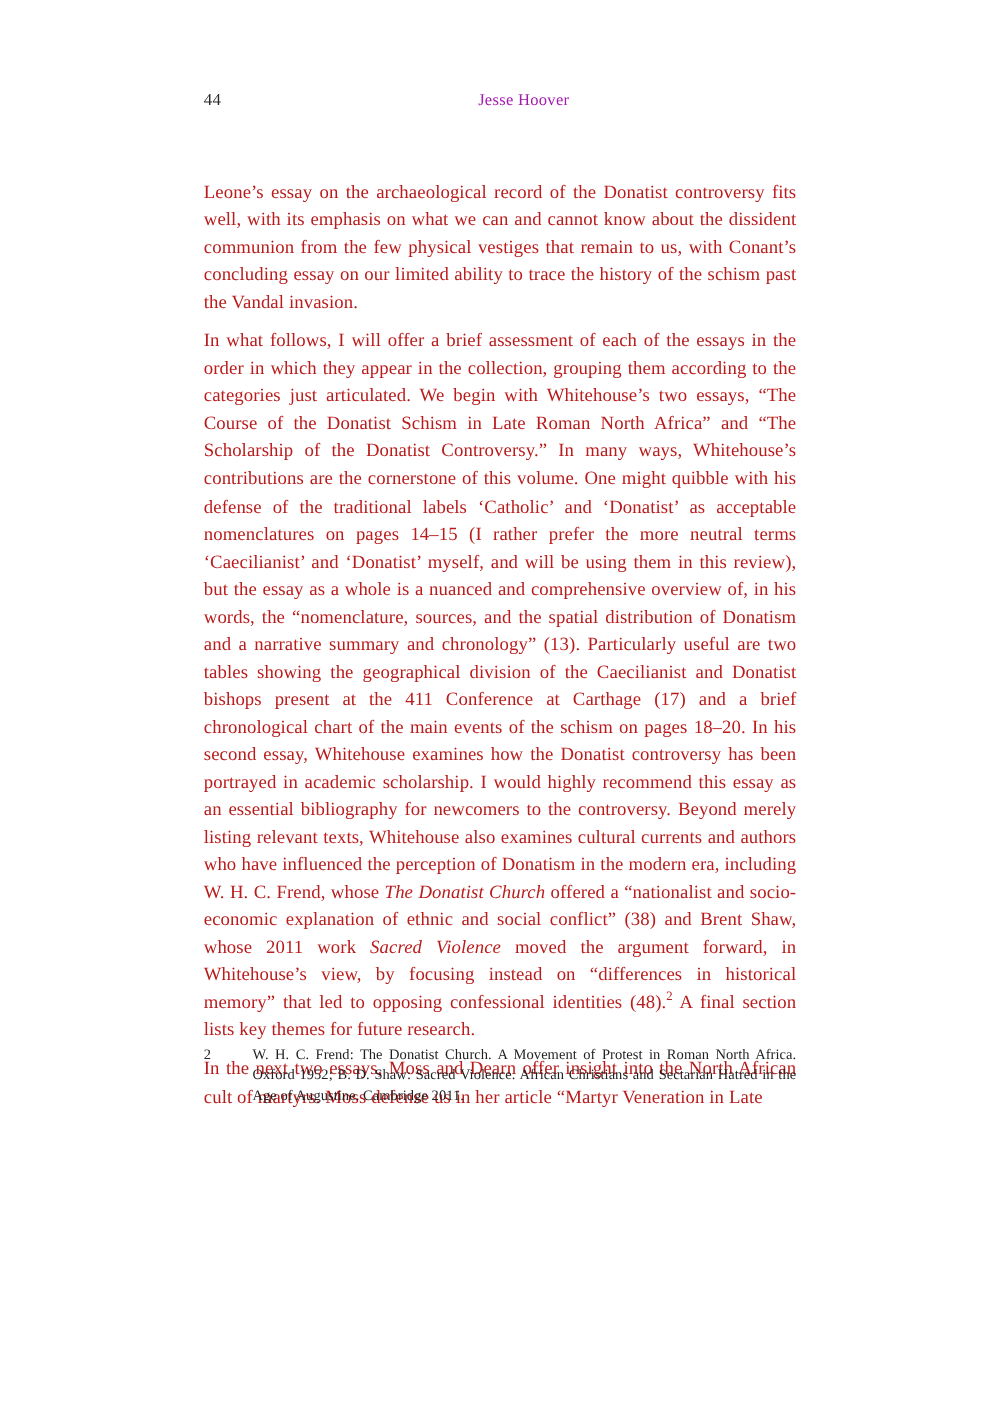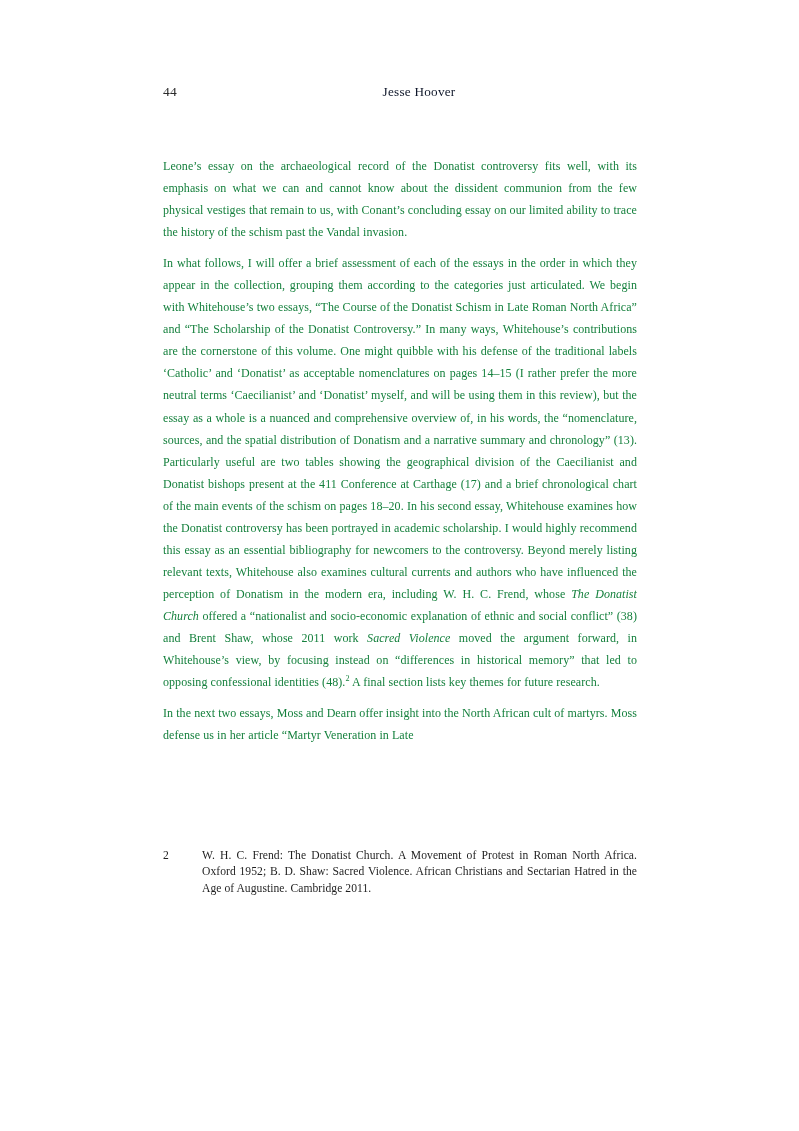--- a/index.html
+++ b/index.html
@@ -13,21 +13,20 @@
     position: relative;
     font-family: "Liberation Serif", "DejaVu Serif", serif;
     color: #1b1b1b;
     overflow: hidden;
   }
 
   .page {
     position: absolute;
     inset: 0;
     background: #ffffff;
-    margin-top: 12px;
   }
 
   
   .running-head {
     position: absolute;
     left: 163px;
     top: 72px;
     width: 474px;
     height: 20px;
   }
@@ -39,42 +38,42 @@
     color: #2a2a2a;
     letter-spacing: 0.2px;
   }
   .head-title {
     position: absolute;
     left: 0;
     right: 0;
     top: 0;
     text-align: center;
     font-size: 13.2px;
-    color: #0f172a;
+    color: #a21caf;
     letter-spacing: 0.25px;
     padding-left: 38px;
   }
 
   
   .textblock {
     position: absolute;
     left: 163px;
     top: 143px;
     width: 474px;
   }
 
   .para {
     margin: 0 0 9px 0;
-    font-size: 12px;
+    font-size: 15px;
     line-height: 22.05px;
     text-align: justify;
     text-justify: inter-word;
     hyphens: manual;
     -webkit-hyphens: manual;
-    color: #15803d;
+    color: #b91c1c;
     letter-spacing: 0.005em;
     word-spacing: 0.004em;
   }
   .para:last-child { margin-bottom: 0; }
 
   .para i, .para em {
   }
 
   sup.fn-ref {
     font-size: 0.68em;

